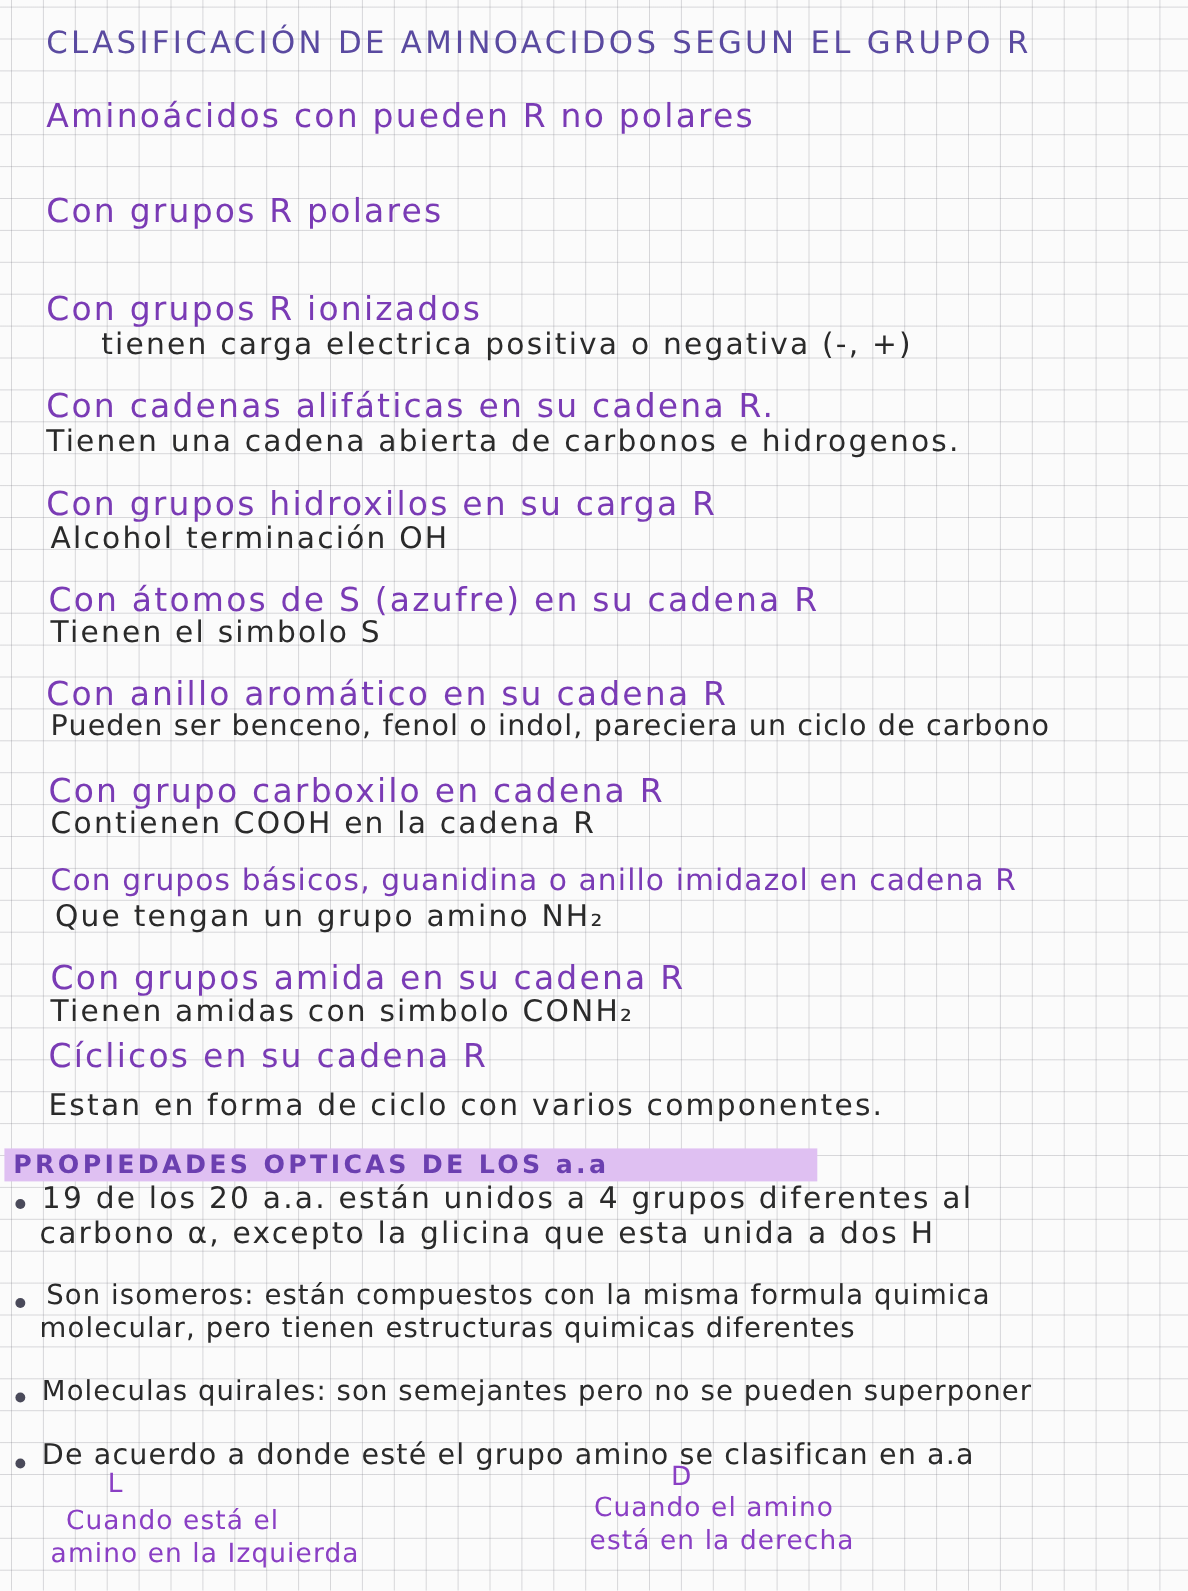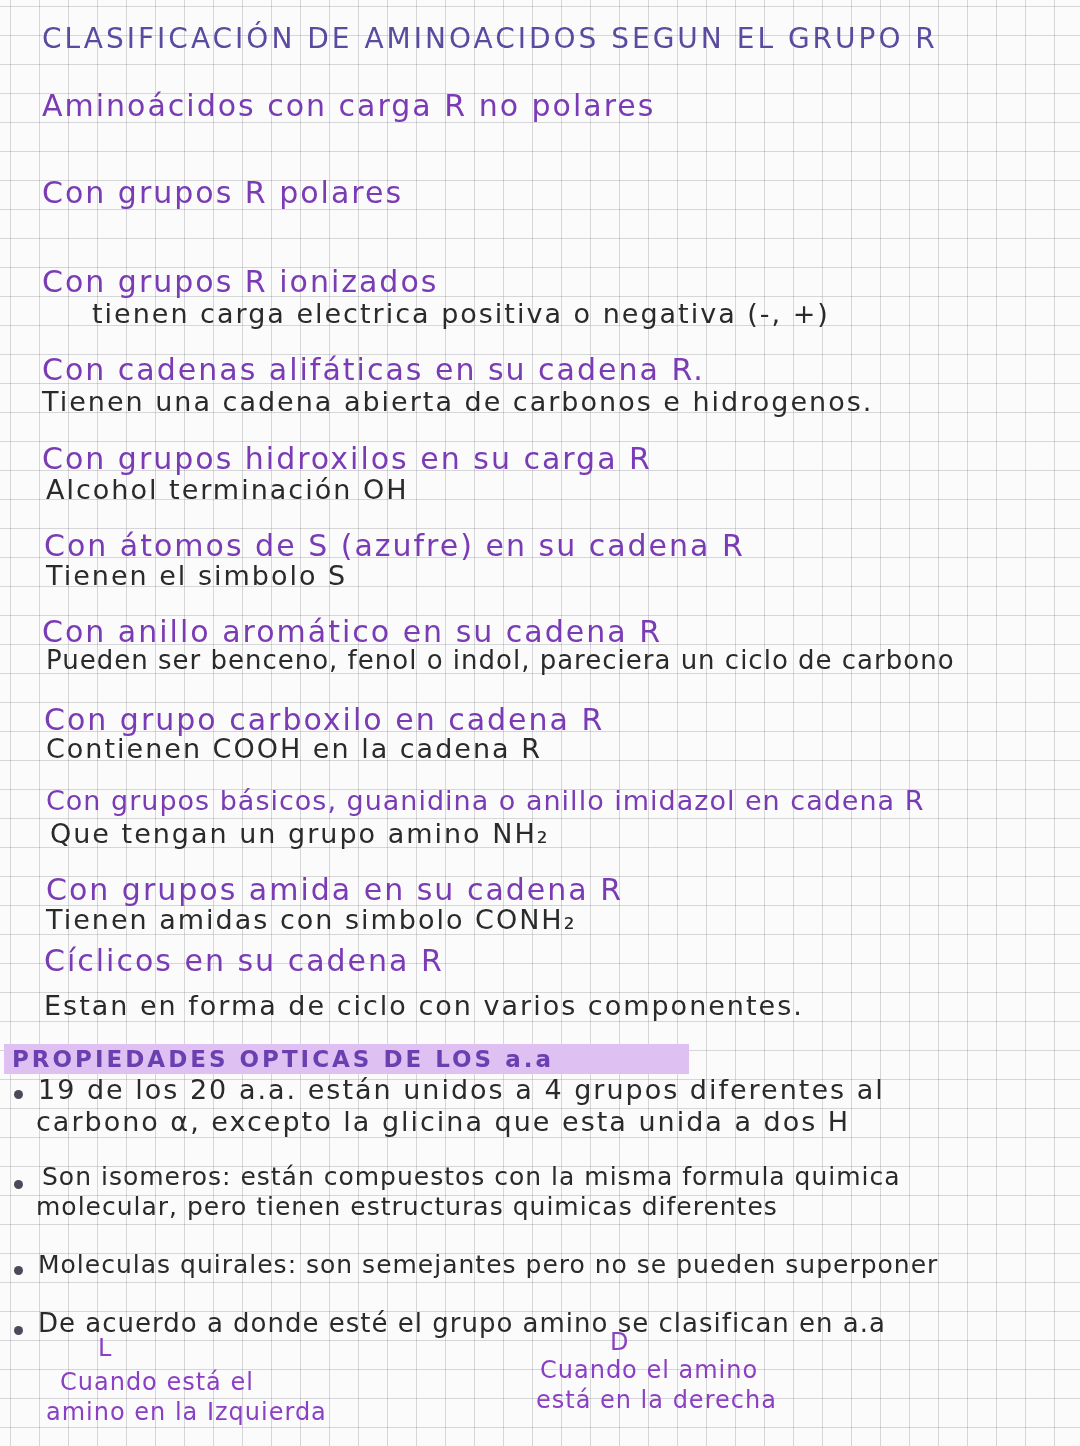--- a/index.html
+++ b/index.html
@@ -42,21 +42,21 @@
     }
     .desc {
       color: #2a2a2a;
       font-size: 27px;
       letter-spacing: 2px;
     }
     .section-title {
       position: absolute;
       top: 1044px;
       left: 4px;
-      width: 685px;
+      width: 739px;
       height: 30px;
       background: #dfc0f2;
       color: #6b3fb0;
       font-size: 23px;
       font-weight: bold;
       letter-spacing: 3px;
       line-height: 30px;
       padding-left: 8px;
       box-sizing: border-box;
     }
@@ -76,21 +76,21 @@
       position: absolute;
     }
   </style>
 </head>
 <body>
 
 <div class="page">
 
   <div class="line title">CLASIFICACIÓN DE AMINOACIDOS SEGUN EL GRUPO R</div>
 
-  <div class="line heading" style="top:88px;left:42px;">Aminoácidos con carga R no polares</div>
+  <div class="line heading" style="top:88px;left:42px;">Aminoácidos con pueden R no polares</div>
 
   <div class="line heading" style="top:175px;left:42px;">Con grupos R polares</div>
 
   <div class="line heading" style="top:264px;left:42px;">Con grupos R ionizados</div>
   <div class="line desc" style="top:298px;left:48px;margin-left:44px;">tienen carga electrica positiva o negativa (-, +)</div>
 
   <div class="line heading" style="top:352px;left:42px;">Con cadenas alifáticas en su cadena R.</div>
   <div class="line desc" style="top:386px;left:42px;">Tienen una cadena abierta de carbonos e hidrogenos.</div>
 
   <div class="line heading" style="top:441px;left:42px;">Con grupos hidroxilos en su carga R</div>

